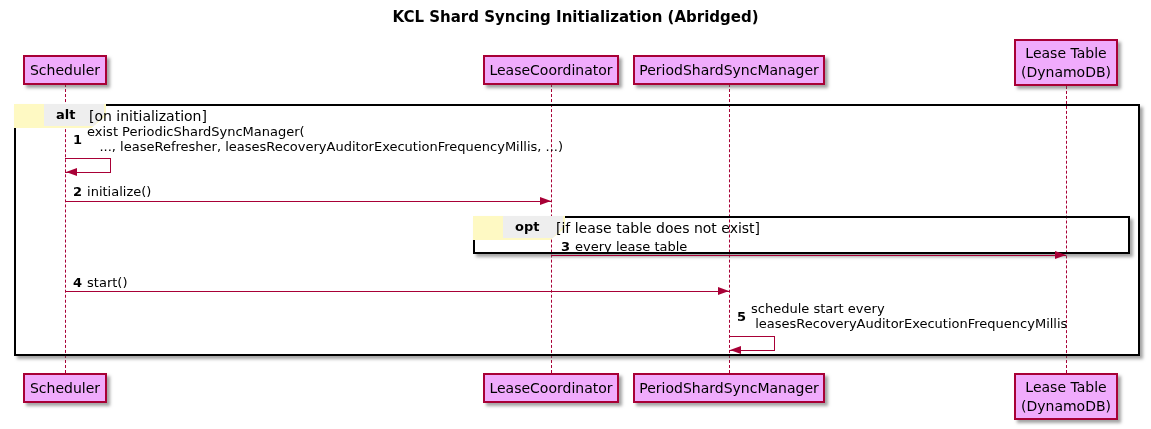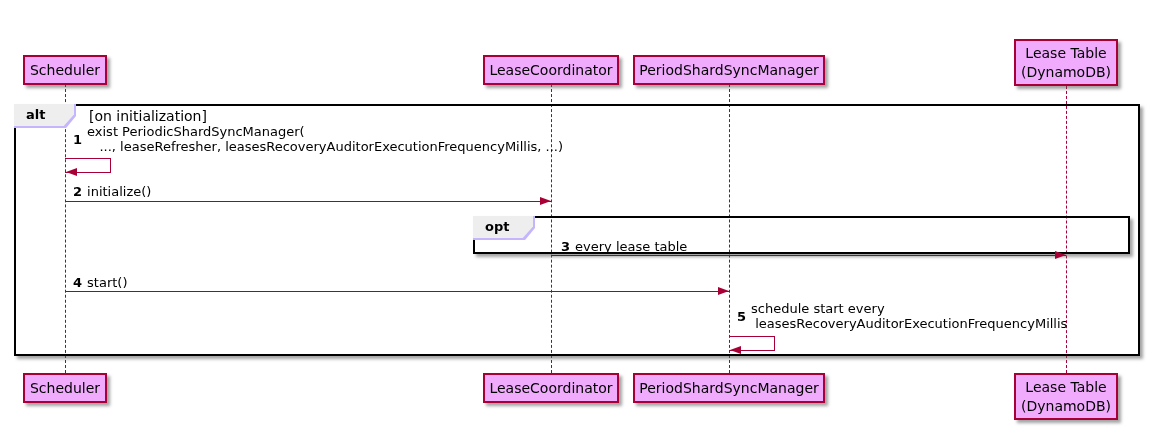--- a/index.html
+++ b/index.html
@@ -31,23 +31,24 @@
   }
   .frame{
     position:absolute;
     border:2px solid #000;
     box-sizing:border-box;
     box-shadow:3px 3px 3px rgba(90,90,90,.55);
     background:transparent;
   }
   .frame-label-outer{
     position:absolute;left:-2px;top:-2px;
-    background:#c4b5fd;
+    background:#fef9c3;
     clip-path:polygon(0 0,100% 0,100% 50%,84% 100%,0 100%);
     display:flex;
+    padding-left:30px;
   }
   .frame-label-inner{
     margin:0 2px 2px 0;
     flex:1;
     background:#EEEEEE;
     clip-path:polygon(0 0,100% 0,100% 48%,83% 100%,0 100%);
     display:flex;align-items:center;
     font-size:13px;font-weight:bold;
     padding:2px 18px 4px 12px;
     box-sizing:border-box;
@@ -84,20 +85,21 @@
     border:1px solid #A80036;
     border-left:none;
     box-sizing:border-box;
   }
 </style>
 </head>
 <body>
 
 <div id="canvas">
 
+  <div class="title">KCL Shard Syncing Initialization (Abridged)</div>
 
   <div class="lifeline" style="left:65px;top:84px;height:289px;"></div>
   <div class="lifeline" style="left:551px;top:84px;height:289px;"></div>
   <div class="lifeline" style="left:729px;top:84px;height:289px;"></div>
   <div class="lifeline" style="left:1066px;top:86px;height:287px;"></div>
 
   <div class="participant" style="left:23px;top:55px;width:84px;height:30px;">
     <span>Scheduler</span>
   </div>
   <div class="participant" style="left:483px;top:55px;width:136px;height:30px;">
@@ -131,20 +133,21 @@
     <span class="txt">initialize()</span>
   </div>
   <div class="msg-line" style="left:65px;top:201px;width:486px;"></div>
   <div class="arrowhead-right" style="left:540px;top:197px;"></div>
 
   <div class="frame" style="left:473px;top:216px;width:657px;height:38px;">
     <div class="frame-label-outer" style="width:62px;height:24px;">
       <div class="frame-label-inner">opt</div>
     </div>
   </div>
+  <div class="frame-cond" style="left:556px;top:220px;">[if lease table does not exist]</div>
 
   <div class="msg" style="left:561px;top:239px;">
     <span class="num">3</span>
     <span class="txt">every lease table</span>
   </div>
   <div class="msg-line" style="left:551px;top:255px;width:515px;"></div>
   <div class="arrowhead-right" style="left:1055px;top:251px;"></div>
 
   <div class="msg" style="left:73px;top:275px;">
     <span class="num">4</span>

